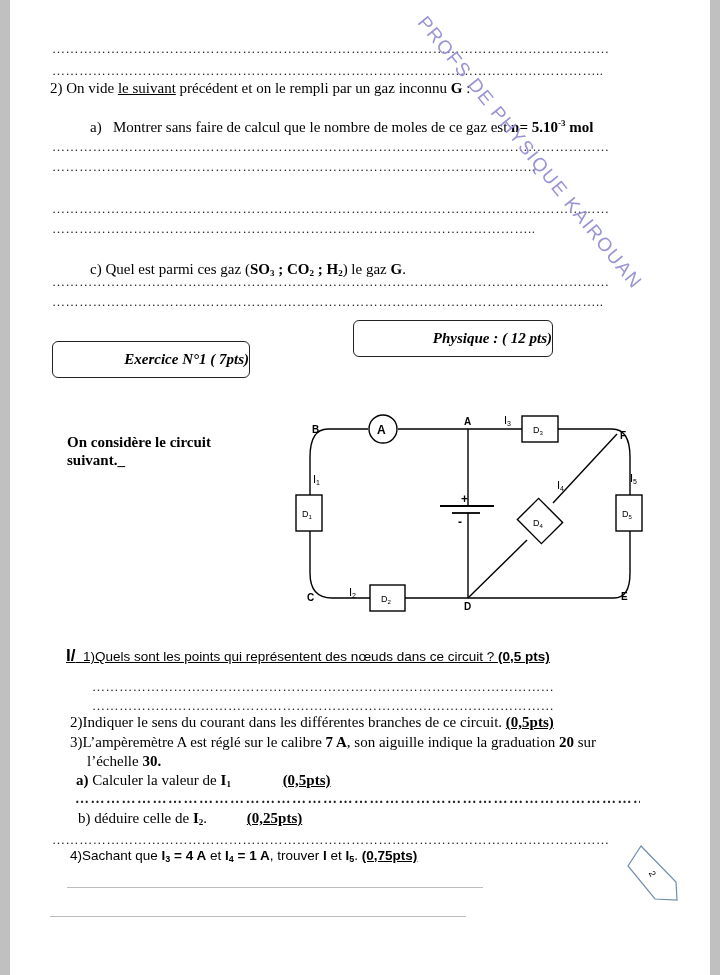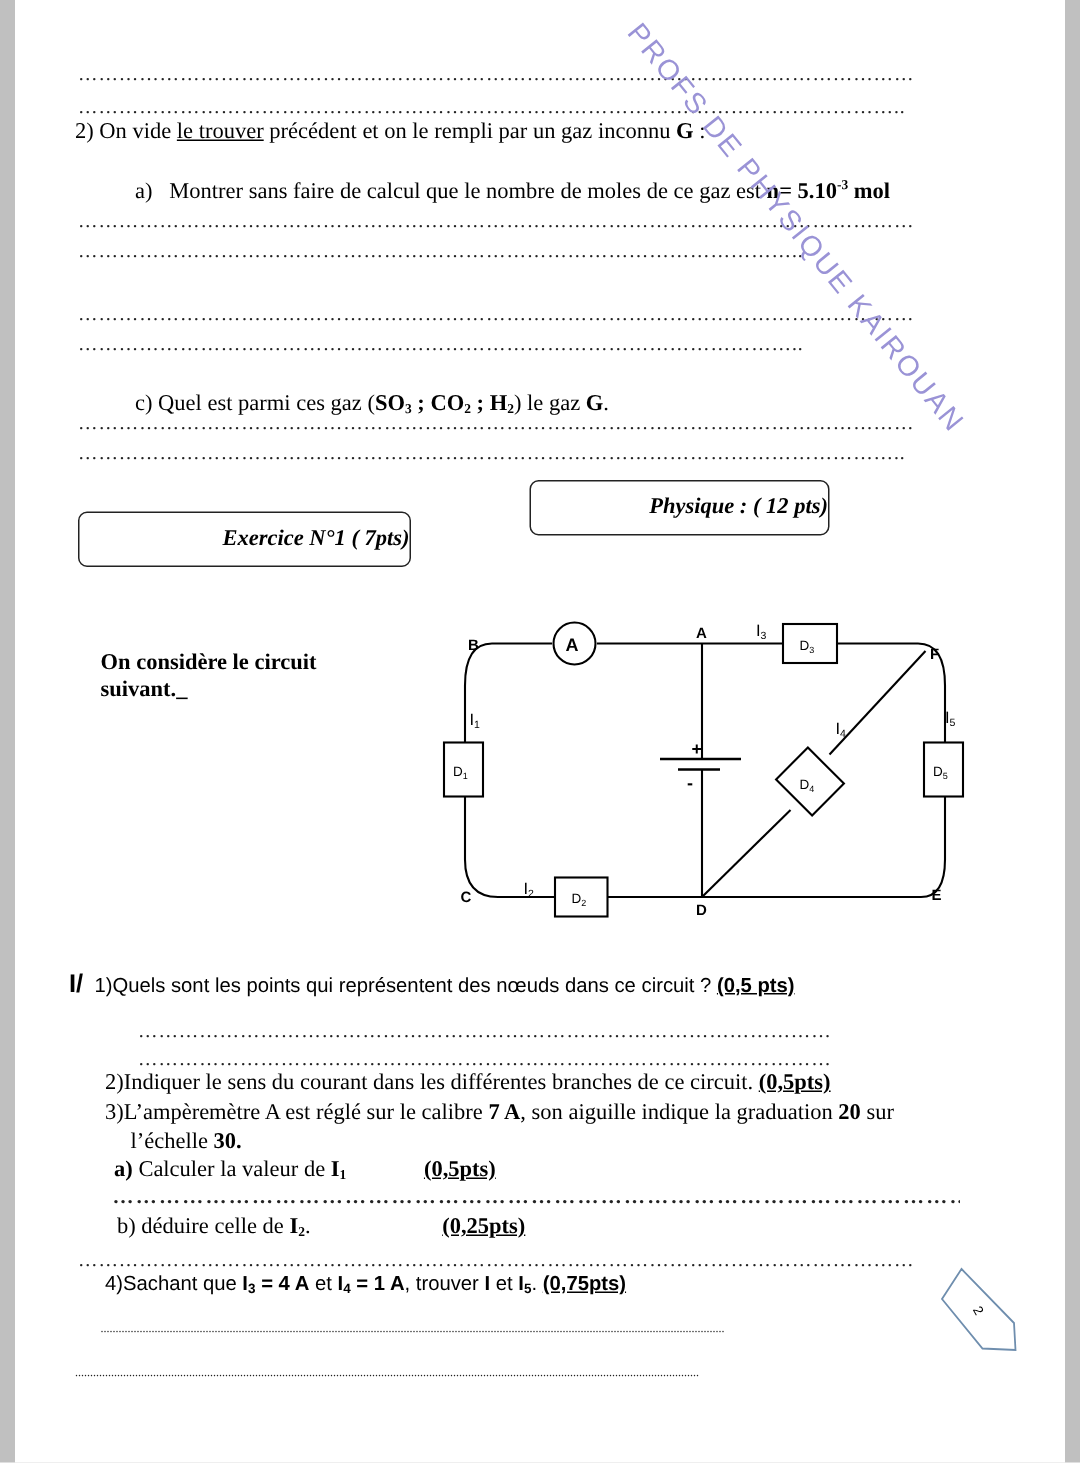--- a/index.html
+++ b/index.html
@@ -19,21 +19,21 @@
 </style>
 </head>
 <body>
 
 <div class="page">
 
   <div class="dots" style="left:42px;top:42px;width:612px;">……………………………………………………………………………………………………………</div>
   <div class="dots" style="left:42px;top:64px;width:590px;">…………………………………………………………………………………………………………..</div>
 
   <div class="abs serif15" style="left:40px;top:80px;">
-    <span>2) On vide </span><span class="u">le trouver</span><span> précédent et on le rempli par un gaz inconnu </span><b>G</b><span> :</span>
+    <span>2) On vide </span><span class="u">le suivant</span><span> précédent et on le rempli par un gaz inconnu </span><b>G</b><span> :</span>
   </div>
 
   <div class="abs serif15" style="left:80px;top:118px;">
     <span>a)</span>&nbsp;&nbsp;
     <span>Montrer sans faire de calcul que le nombre de moles de ce gaz est </span><b>n= 5.10</b><sup class="b">-3</sup><b> mol</b>
   </div>
   <div class="dots" style="left:42px;top:140px;width:612px;">……………………………………………………………………………………………………………</div>
   <div class="dots" style="left:42px;top:160px;width:585px;">……………………………………………………………………………………………..</div>
 
   <div class="dots" style="left:42px;top:202px;width:612px;">……………………………………………………………………………………………………………</div>
@@ -41,21 +41,21 @@
 
   <div class="abs serif15" style="left:80px;top:251px;margin-top:10px;">
     <span>c) Quel est parmi ces gaz (</span><b>SO</b><sub class="b">3</sub><b> ; </b><b>CO</b><sub class="b">2</sub><b> ; </b><b>H</b><sub class="b">2</sub><span>) le gaz </span><b>G</b><span>.</span>
   </div>
   <div class="dots" style="left:42px;top:275px;width:612px;">……………………………………………………………………………………………………………</div>
   <div class="dots" style="left:42px;top:295px;width:602px;">…………………………………………………………………………………………………………..</div>
 
   <div class="box" style="left:343px;top:320px;width:198px;height:35px;">
     <span>Physique : ( 12 pts)</span>
   </div>
-  <div class="box" style="left:42px;top:341px;width:196px;height:35px;padding-left:24px;">
+  <div class="box" style="left:42px;top:341px;width:196px;height:35px;">
     <span>Exercice N°1  ( 7pts)</span>
   </div>
 
   <div class="abs b serif15" style="left:57px;top:399px;line-height:18px;margin-top:34px;">
     <div>On considère le circuit</div>
     <div>suivant._</div>
   </div>
 
   <svg style="position:absolute;left:270px;top:405px;" width="380" height="212" viewBox="0 0 380 212">
     <g fill="none" stroke="#000" stroke-width="1.4">
@@ -106,21 +106,21 @@
     <text x="184" y="205" font-size="10" font-weight="bold">D</text>
     <text x="341" y="195" font-size="10" font-weight="bold">E</text>
 
     <text x="33" y="78" font-size="11" font-family="Liberation Serif, serif"><tspan>I</tspan><tspan font-size="7" dy="2">1</tspan></text>
     <text x="69" y="191" font-size="11" font-family="Liberation Serif, serif"><tspan>I</tspan><tspan font-size="7" dy="2">2</tspan></text>
     <text x="224" y="19" font-size="11" font-family="Liberation Serif, serif"><tspan>I</tspan><tspan font-size="7" dy="2">3</tspan></text>
     <text x="277" y="84" font-size="11" font-family="Liberation Serif, serif"><tspan>I</tspan><tspan font-size="7" dy="2">4</tspan></text>
     <text x="350" y="77" font-size="11" font-family="Liberation Serif, serif"><tspan>I</tspan><tspan font-size="7" dy="2">5</tspan></text>
   </svg>
 
-  <div class="abs sans14" style="left:36px;top:646px;">
+  <div class="abs sans14" style="left:56px;top:646px;text-decoration:underline;">
     <span class="b" style="font-size:17px;">I/</span>&nbsp;
     <span>1)Quels sont les points qui représentent des  nœuds dans ce circuit ? </span><span class="b u">(0,5 pts)</span>
   </div>
   <div class="dots" style="left:82px;top:680px;width:510px;">…………………………………………………………………………………………</div>
   <div class="dots" style="left:82px;top:699px;width:500px;">…………………………………………………………………………………………</div>
 
   <div class="abs serif15" style="left:60px;top:714px;">
     <span>2)Indiquer le sens du courant dans les différentes branches de ce circuit. </span><span class="b u">(0,5pts)</span>
   </div>
 
@@ -132,21 +132,21 @@
   </div>
 
   <div class="abs serif15" style="left:66px;top:772px;">
     <b>a)</b><span> Calculer la valeur de </span><b>I</b><sub class="b">1</sub>
     <span class="b u" style="margin-left:48px;">(0,5pts)</span>
   </div>
   <div class="dots b" style="left:65px;top:792px;width:565px;font-size:14px;letter-spacing:1.5px;">……………………………………………………………………………………………………………</div>
 
   <div class="abs serif15" style="left:68px;top:810px;">
     <span>b) déduire celle de </span><b>I</b><sub class="b">2</sub><span>.</span>
-    <span class="b u" style="margin-left:84px;">(0,25pts)</span>
+    <span class="b u" style="margin-left:36px;">(0,25pts)</span>
   </div>
   <div class="dots" style="left:42px;top:833px;width:582px;">……………………………………………………………………………………………………………</div>
 
   <div class="abs sans14" style="left:60px;top:848px;">
     <span>4)Sachant que </span><b>I</b><sub class="b">3</sub><b> = 4 A</b><span> et </span><b>I</b><sub class="b">4</sub><b> = 1 A</b><span>, trouver  </span><b>I</b><span> et </span><b>I</b><sub class="b">5</sub><span>.</span>
     <span class="b u" style="">(0,75pts)</span>
   </div>
   <div class="dots" style="left:57px;top:879px;width:546px;font-size:8px;letter-spacing:0;">................................................................................................................................................................................................................</div>
   <div class="dots" style="left:40px;top:908px;width:575px;font-size:8px;letter-spacing:0;">................................................................................................................................................................................................................</div>
 

